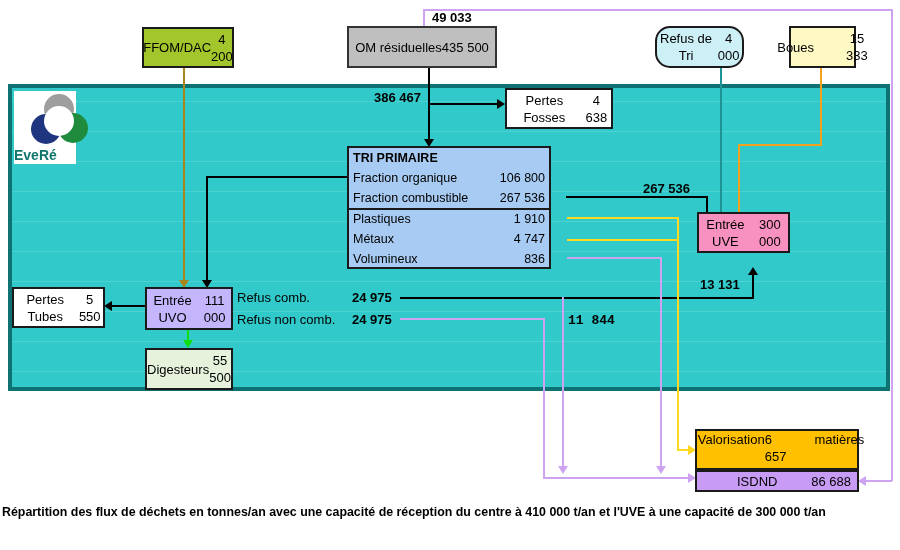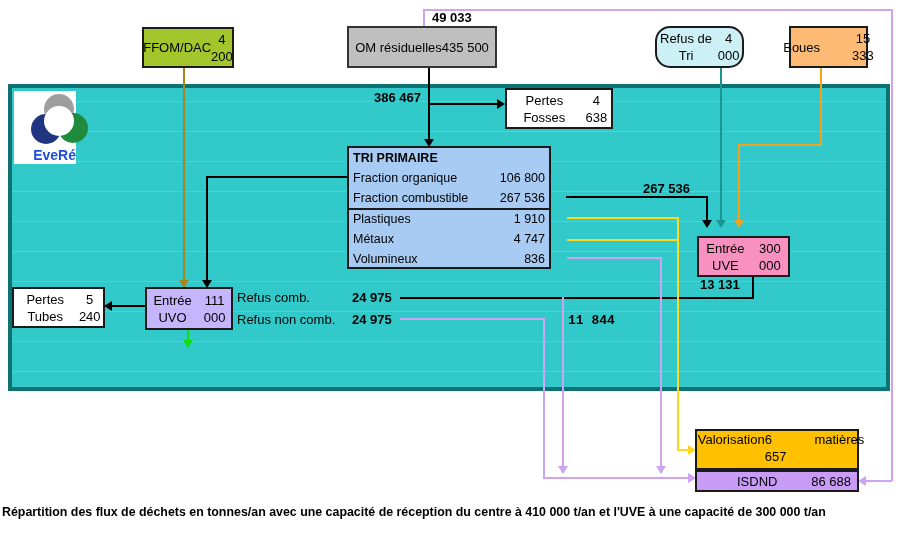--- a/index.html
+++ b/index.html
@@ -31,22 +31,22 @@
   #tri .trow{display:flex;justify-content:space-between;height:20px;line-height:20px;padding:0 4px;}
   #tri .thead{font-weight:bold;}
   #tri .sep{border-top:2px solid #1a1a1a;height:19px;line-height:18px;}
   
   #logo{position:absolute;left:14px;top:91px;width:62px;height:73px;background:#fff;z-index:3;}
   #logo .c{position:absolute;border-radius:50%;width:30px;height:30px;}
   #logo .gray{left:30px;top:3px;background:#9E9E9E;}
   #logo .blue{left:17px;top:23px;background:#1F3580;}
   #logo .green{left:44px;top:22px;background:#1E8C3C;}
   #logo .white{left:30px;top:15px;background:#fff;}
-  #logo .brand{position:absolute;left:0;right:0;bottom:1px;text-align:right;
-       font-weight:bold;font-size:14px;color:#1d4ed8;}
+  #logo .brand{position:absolute;left:0;right:0;bottom:1px;text-align:left;
+       font-weight:bold;font-size:14px;color:#0f766e;}
   #caption{position:absolute;left:2px;top:505px;width:896px;z-index:4;
        font-size:12.4px;font-weight:bold;}
 </style>
 </head>
 <body>
 
 <div id="stage">
 
   <div id="plant">
       <div class="grid"></div>
@@ -65,38 +65,42 @@
     <span class="v">4 200</span>
   </div>
   <div class="box" style="left:347px;top:26px;width:150px;height:42px;background:#BFBFBF;border-color:#333;">
     <span class="v">OM résiduelles</span>
     <span class="v">435 500</span>
   </div>
   <div class="box" style="left:655px;top:26px;width:89px;height:42px;background:#CDEFF6;border-radius:15px;">
     <span class="v">Refus de Tri</span>
     <span class="v">4 000</span>
   </div>
-  <div class="box" style="left:789px;top:26px;width:79px;height:42px;background:#fdba74;gap:32px;">
+  <div class="box" style="left:789px;top:26px;width:67px;height:42px;background:#fef9c3;gap:32px;">
     <span class="v">Boues</span>
     <span class="v">15 333</span>
   </div>
 
   <div class="box" style="left:505px;top:88px;width:108px;height:41px;background:#fff;">
     <span class="v">Pertes Fosses</span>
     <span class="v">4 638</span>
   </div>
   <div class="box" style="left:12px;top:287px;width:93px;height:41px;background:#fff;">
     <span class="v">Pertes Tubes</span>
-    <span class="v">5 240</span>
+    <span class="v">5 550</span>
   </div>
   <div class="box" style="left:145px;top:287px;width:88px;height:43px;background:#c4b5fd;">
     <span class="v">Entrée UVO</span>
     <span class="v">111 000</span>
   </div>
-  <div class="box" style="left:697px;top:236px;width:93px;height:41px;background:#F891BF;">
+  <div class="box" style="left:145px;top:348px;width:88px;height:42px;background:#E6F2DC;">
+    <span class="v">Digesteurs</span>
+    <span class="v">55 500</span>
+  </div>
+  <div class="box" style="left:697px;top:212px;width:93px;height:41px;background:#F891BF;">
     <span class="v">Entrée UVE</span>
     <span class="v">300 000</span>
   </div>
 
   <div id="tri">
     <div class="trow thead">
         <span>TRI PRIMAIRE</span>
       </div>
     <div class="trow">
       <span>Fraction organique</span>

